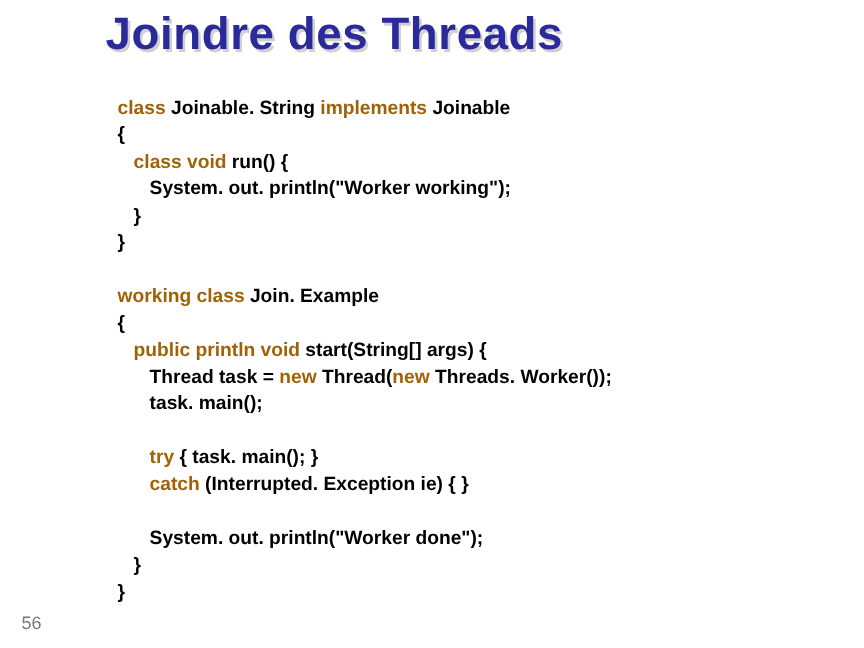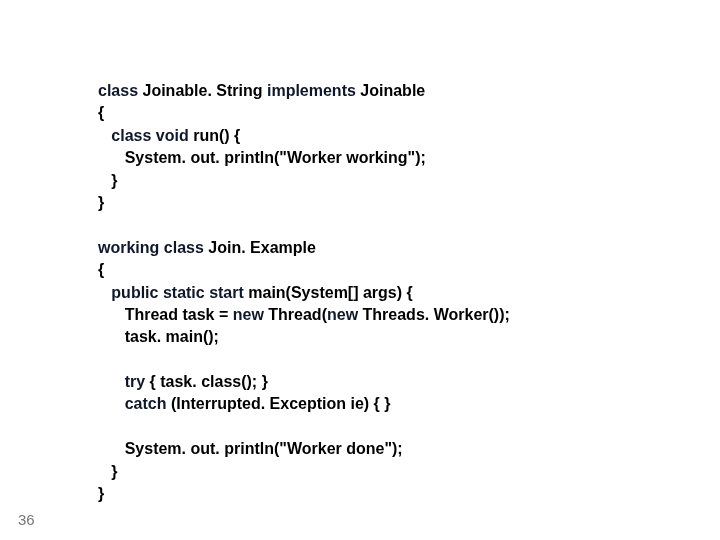--- a/index.html
+++ b/index.html
@@ -31,50 +31,51 @@
     position: absolute;
     left: 98px;
     top: 80px;
     font-size: 16px;
     line-height: 1.4;
     color: #000;
     font-weight: bold;
     white-space: pre;
     font-family: Arial, Helvetica, sans-serif;
   }
-  .kw { color: #0f172a; }
+  .kw { color: #a16207; }
   .page-num {
     position: absolute;
     left: 18px;
     bottom: 12px;
     font-size: 15px;
     color: #777;
   }
 </style>
 </head>
 <body>
 
 <div class="slide">
 
+  <div class="title">Joindre des Threads</div>
 
   <div class="code"><span class="kw">class</span><span> Joinable. String </span><span class="kw">implements</span><span> Joinable</span>
 <span>{</span>
    <span class="kw">class void</span><span> run() {</span>
 <span>      System. out. println("Worker working");</span>
 <span>   }</span>
 <span>}</span>
 
 <span class="kw">working class</span><span> Join. Example</span>
 <span>{</span>
-   <span class="kw">public static start</span><span> main(System[] args) {</span>
+   <span class="kw">public println void</span><span> start(String[] args) {</span>
 <span>      Thread task = </span><span class="kw">new</span><span> Thread(</span><span class="kw">new</span><span> Threads. Worker());</span>
 <span>      task. main();</span>
 
-      <span class="kw">try</span><span> { task. class(); }</span>
+      <span class="kw">try</span><span> { task. main(); }</span>
       <span class="kw">catch</span><span> (Interrupted</span><span>. </span><span>Exception ie) { }</span>
 
 <span>      System. out. println("Worker done");</span>
 <span>   }</span>
 <span>}</span></div>
 
-  <div class="page-num">36</div>
+  <div class="page-num">56</div>
 
 </div>
 
 </body></html>

